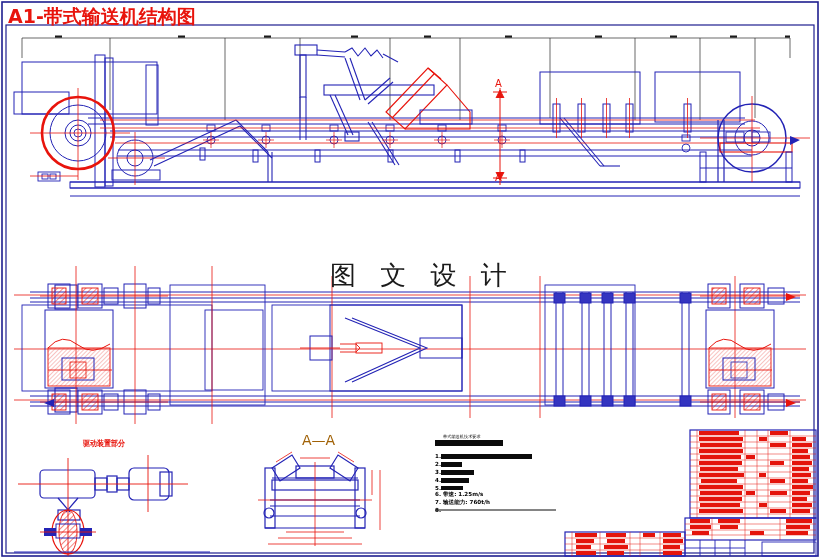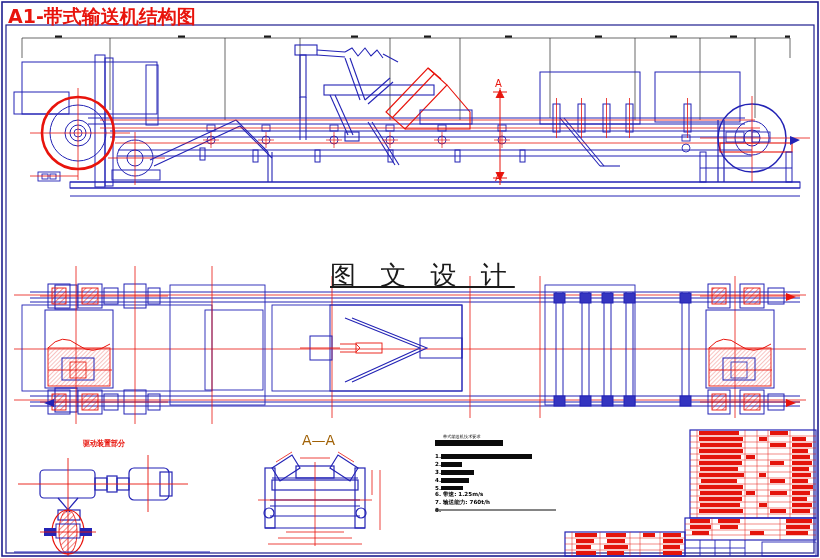--- a/index.html
+++ b/index.html
@@ -8,21 +8,21 @@
   #sheet svg{position:absolute;left:0;top:0;}
   .title-cn{
     position:absolute;left:8px;top:4px;
     font-family:"DejaVu Sans",sans-serif;
     font-size:19px;font-weight:bold;color:#e8140c;
     letter-spacing:0px;white-space:nowrap;
   }
   .watermark{
     position:absolute;left:330px;top:258px;
     font-family:"DejaVu Serif",serif;
-    font-size:26px;color:#1a1a1a;letter-spacing:8px;white-space:nowrap;text-decoration:underline;
+    font-size:26px;color:#1a1a1a;letter-spacing:8px;white-space:nowrap;
   }
   .sec-label{
     position:absolute;font-family:"DejaVu Sans",sans-serif;
     font-size:13px;color:#a16207;white-space:nowrap;
   }
   .drive-label{
     position:absolute;left:83px;top:438px;
     font-family:"DejaVu Sans",sans-serif;
     font-size:7px;font-weight:bold;color:#e8140c;white-space:nowrap;
     transform:scaleY(1.15);transform-origin:left top;

